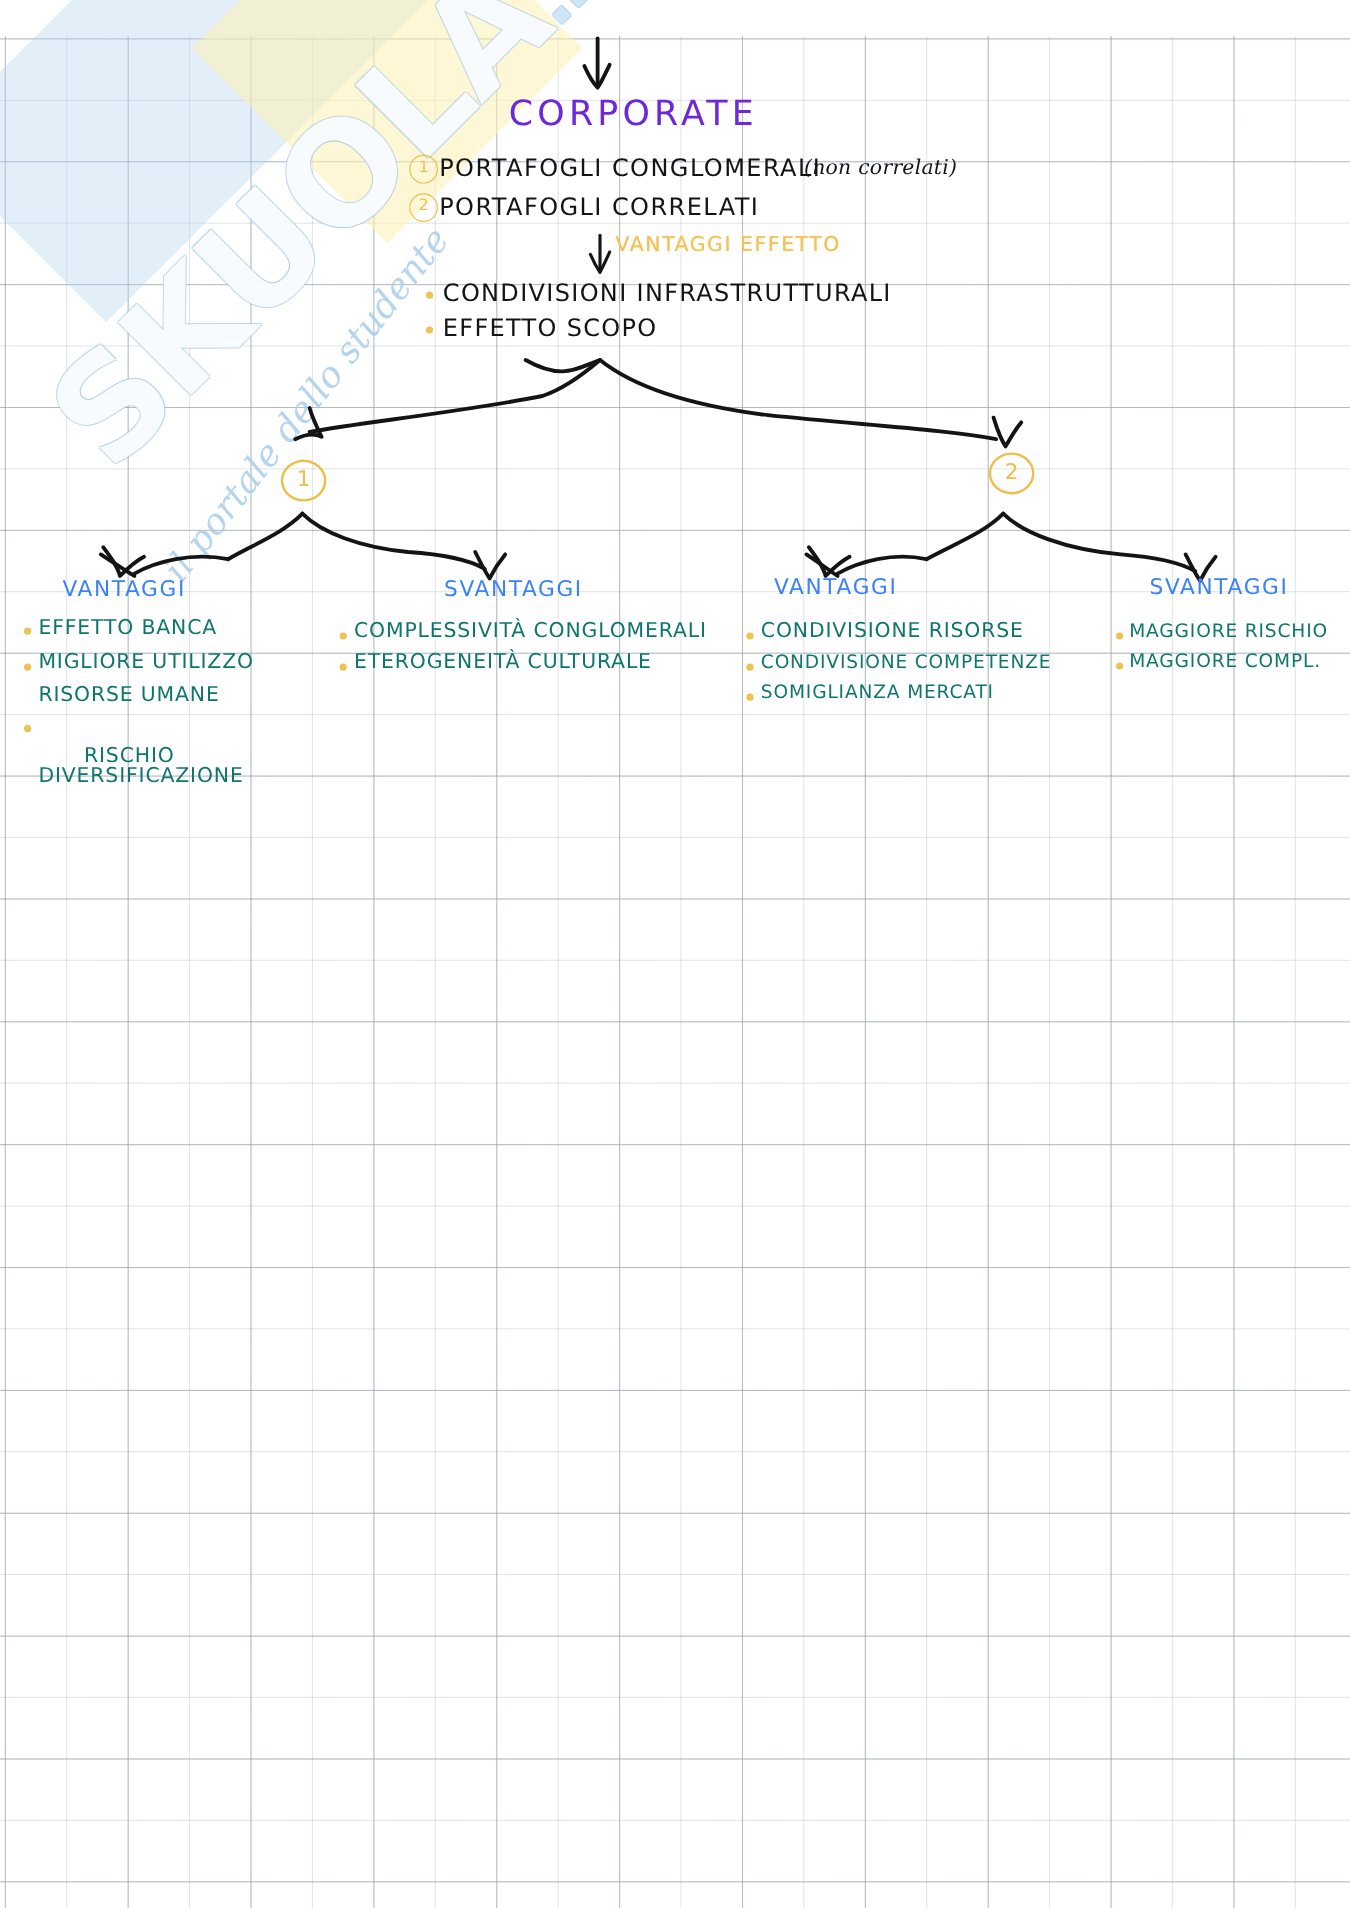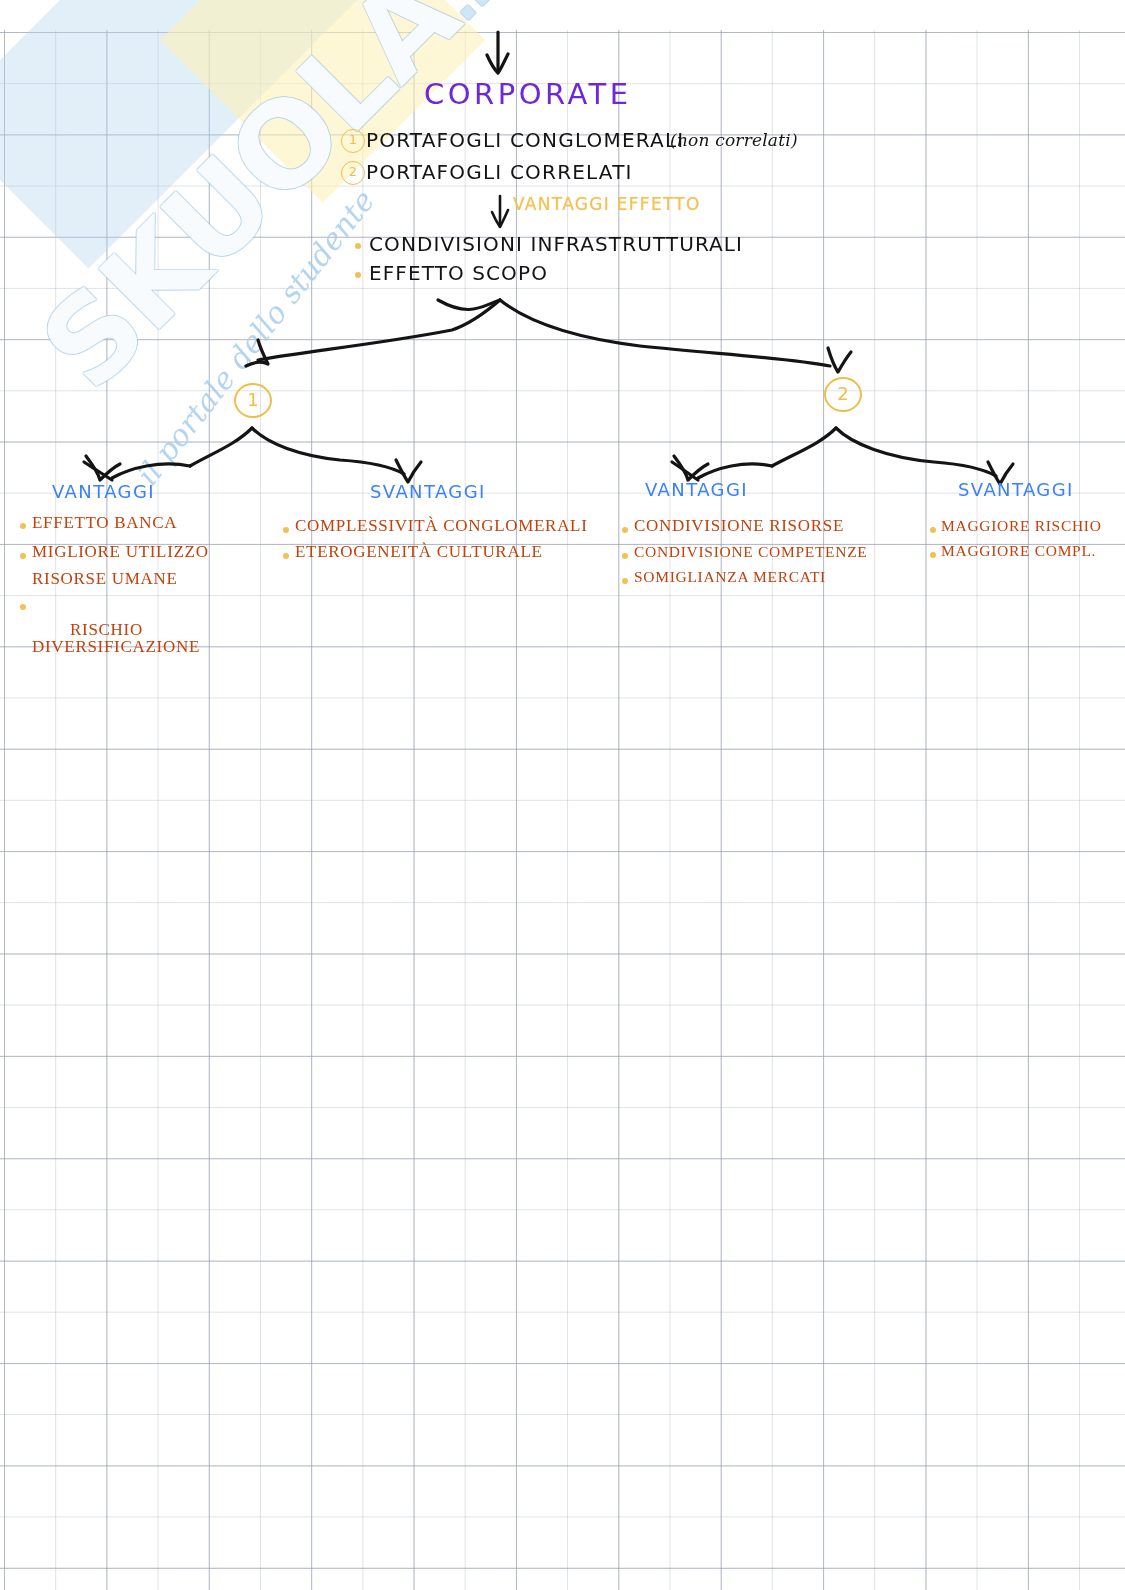--- a/index.html
+++ b/index.html
@@ -190,23 +190,22 @@
     color: #f3c busy;
   }
   .col-head {
     color: #3b82f6;
   }
 
   .item {
     position: absolute;
     font-size: 17px;
     letter-spacing: 0.7px;
-    color: #c2410c;
+    color: #0f766e;
     white-space: nowrap;
-    font-family: Liberation Serif, serif;
   }
   .item.small {
     font-size: 15.5px;
   }
 </style>
 </head>
 <body>
 
 <div id="page">
 

